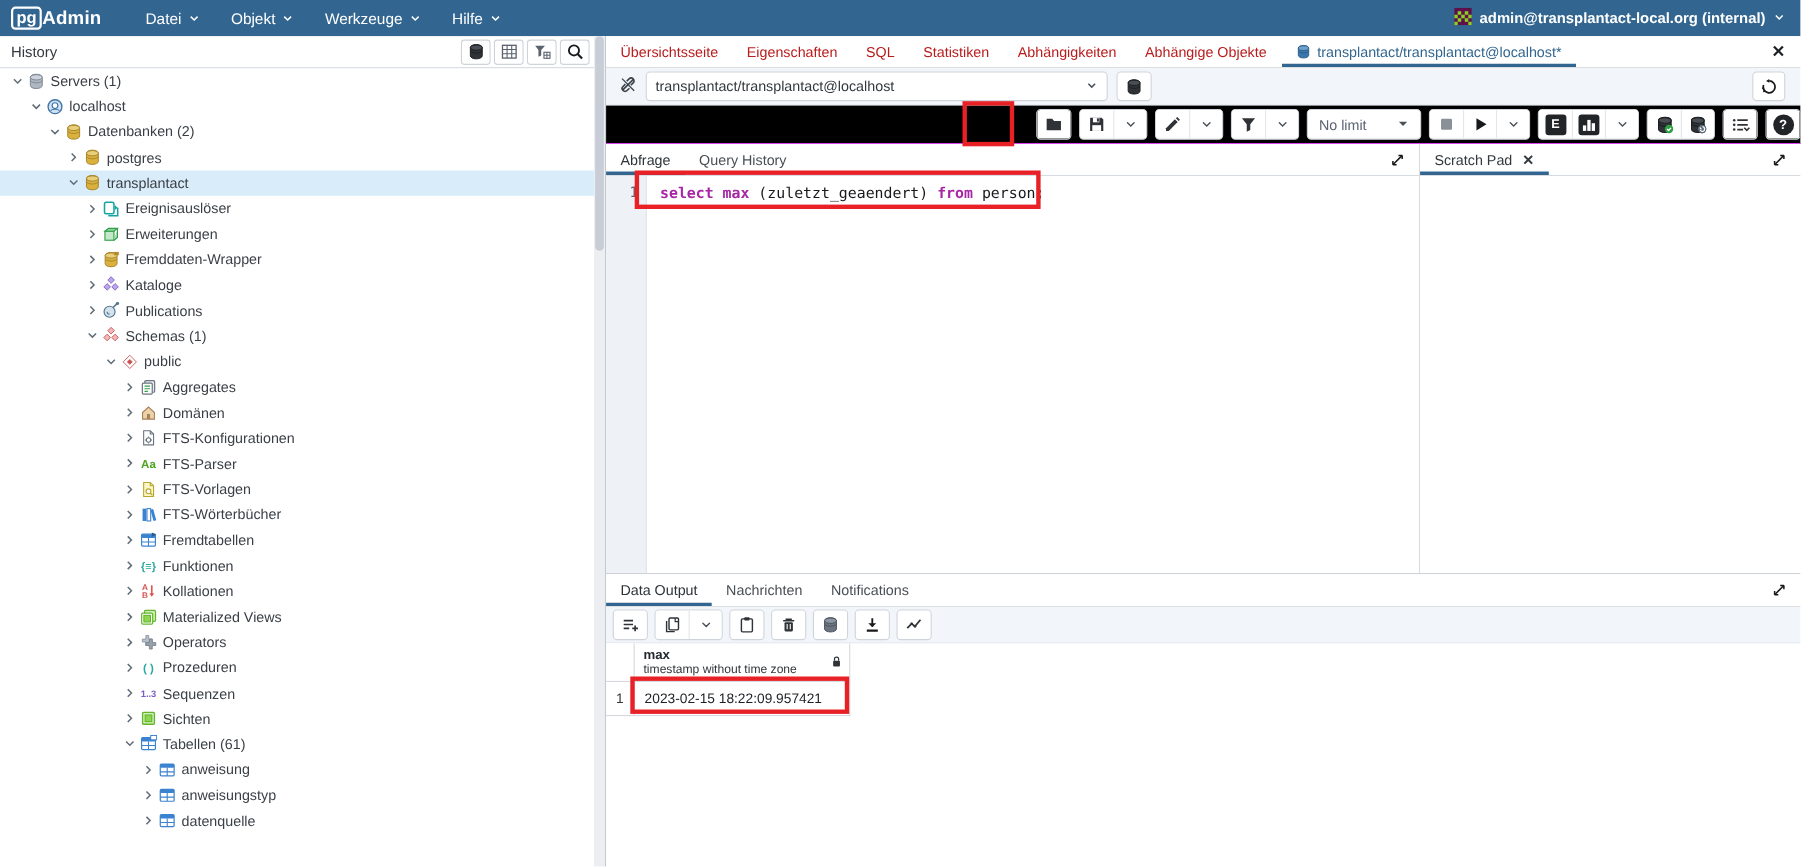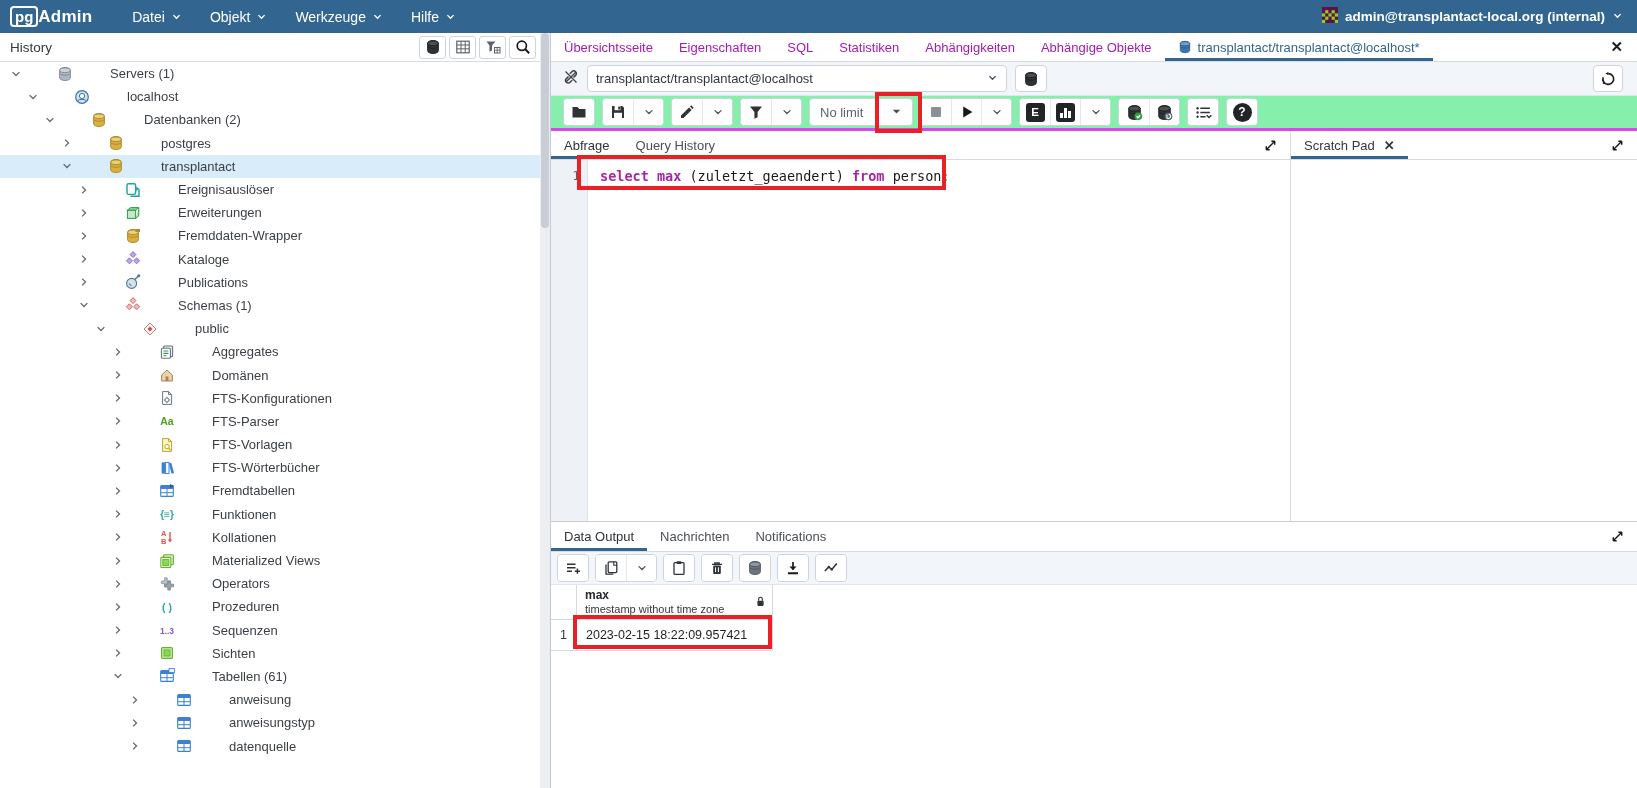--- a/index.html
+++ b/index.html
@@ -22,54 +22,54 @@
 
   
   #browser-panel { position:absolute; left:0; top:33px; width:550px; bottom:0; background:#fff; }
   #browser-header { position:absolute; left:0; top:0; right:0; height:29px; border-bottom:1px solid #d8dce2;
                     display:flex; align-items:center; }
   #browser-title { padding-left:10px; font-size:13.5px; color:#33383d; }
   #browser-tools { margin-left:auto; display:flex; gap:3px; padding-right:14px; }
   .mini-btn { width:27px; height:23px; border:1px solid #cfd4da; border-radius:3px; background:#fff;
               display:flex; align-items:center; justify-content:center; cursor:pointer; }
   #tree { position:absolute; left:0; top:29px; right:0; bottom:0; overflow:hidden; }
-  .tree-row { display:flex; align-items:center; height:23.2px; white-space:nowrap; cursor:pointer;gap:32px; }
+  .tree-row { display:flex; align-items:center; height:23.2px; white-space:nowrap; cursor:pointer; }
   .tree-row.selected { background:var(--selection,#d9ecf9); }
   .tree-expander { width:16px; flex:0 0 16px; display:flex; align-items:center; justify-content:center; }
   .tree-icon { width:18px; flex:0 0 18px; display:flex; align-items:center; justify-content:center; margin-right:4px; }
   .tree-label { font-size:13px; color:#3a3f45; }
   #tree-scrollbar { position:absolute; right:0; top:0; width:10px; bottom:0; background:#eceef1; }
   #tree-scrollbar .thumb { position:absolute; left:1px; right:1px; top:0; height:195px; background:#c9ced6; border-radius:4px; }
 
   
   #right-col { position:absolute; left:550px; top:33px; right:0; bottom:0; border-left:1px solid #c3c9d1; background:#fff; }
 
   
   #main-tabbar { position:absolute; left:0; top:0; right:0; height:29px; border-bottom:1px solid #d8dce2;
                  display:flex; align-items:stretch; background:#fff; }
-  .main-tab { display:flex; align-items:center; gap:6px; padding:0 13px; font-size:13px; color:#a21caf; cursor:pointer; }
+  .main-tab { display:flex; align-items:center; gap:6px; padding:0 13px; font-size:13px; color:#b91c1c; cursor:pointer; }
   .main-tab.active { color:var(--accent,#326690); box-shadow:inset 0 -3px 0 var(--accent,#326690); }
   #tab-panel-close { margin-left:auto; align-self:center; padding:0 14px; font-size:15px; font-weight:bold;
                      color:#1b1e21; cursor:pointer; }
 
   
   #conn-row { position:absolute; left:0; top:29px; right:0; height:34px; background:#f2f5f9;
               border-bottom:1px solid #e2e6ec; display:flex; align-items:center; }
   #conn-status { margin:0 8px 0 12px; cursor:pointer; }
   #conn-select { width:420px; height:27px; background:#fff; border:1px solid #cfd4da; border-radius:4px;
                  display:flex; align-items:center; padding:0 8px; font-size:13px; color:#33383d; cursor:pointer; }
   #conn-select .val { flex:1; overflow:hidden; }
   #conn-db-btn { width:32px; height:27px; margin-left:8px; }
   #reset-layout-btn { position:absolute; right:14px; width:30px; height:27px; }
   .tool-btn { background:#fff; border:1px solid #cfd4da; border-radius:4px; display:flex;
               align-items:center; justify-content:center; cursor:pointer; }
 
   
-  #qt-toolbar { position:absolute; left:0; top:63px; right:0; height:35px; background:#86efac;
-                border-bottom:3px solid #d946ef; display:flex; align-items:center; gap:7px; padding-left:12px; }
+  #qt-toolbar { position:absolute; left:0; top:63px; right:0; height:35px; background:#000000;
+                border-bottom:1px solid #d946ef; display:flex; align-items:center; gap:7px; padding-left:12px;justify-content:flex-end; }
   .btn-group { display:flex; height:28px; border:1px solid #cfd4da; border-radius:4px; background:#fff; overflow:hidden; }
   .btn-group .tbtn { display:flex; align-items:center; justify-content:center; min-width:30px; padding:0 4px;
                      cursor:pointer; border-left:1px solid #e3e6ea; background:#fff; }
   .btn-group .tbtn:first-child { border-left:none; }
   .btn-group .tbtn.disabled { cursor:default; }
   .limit-group { min-width:104px; justify-content:space-between; padding:0 10px; display:flex; align-items:center;
                  color:#5a6472; font-size:13px; cursor:pointer; height:28px; border:1px solid #cfd4da; border-radius:4px; background:#fff; }
   .dark-badge { width:19px; height:19px; border-radius:3px; background:#222527; color:#fff; display:flex;
                 align-items:center; justify-content:center; font-weight:bold; font-size:11.5px; }
   .dark-circle { width:19px; height:19px; border-radius:50%; background:#222527; color:#fff; display:flex;

